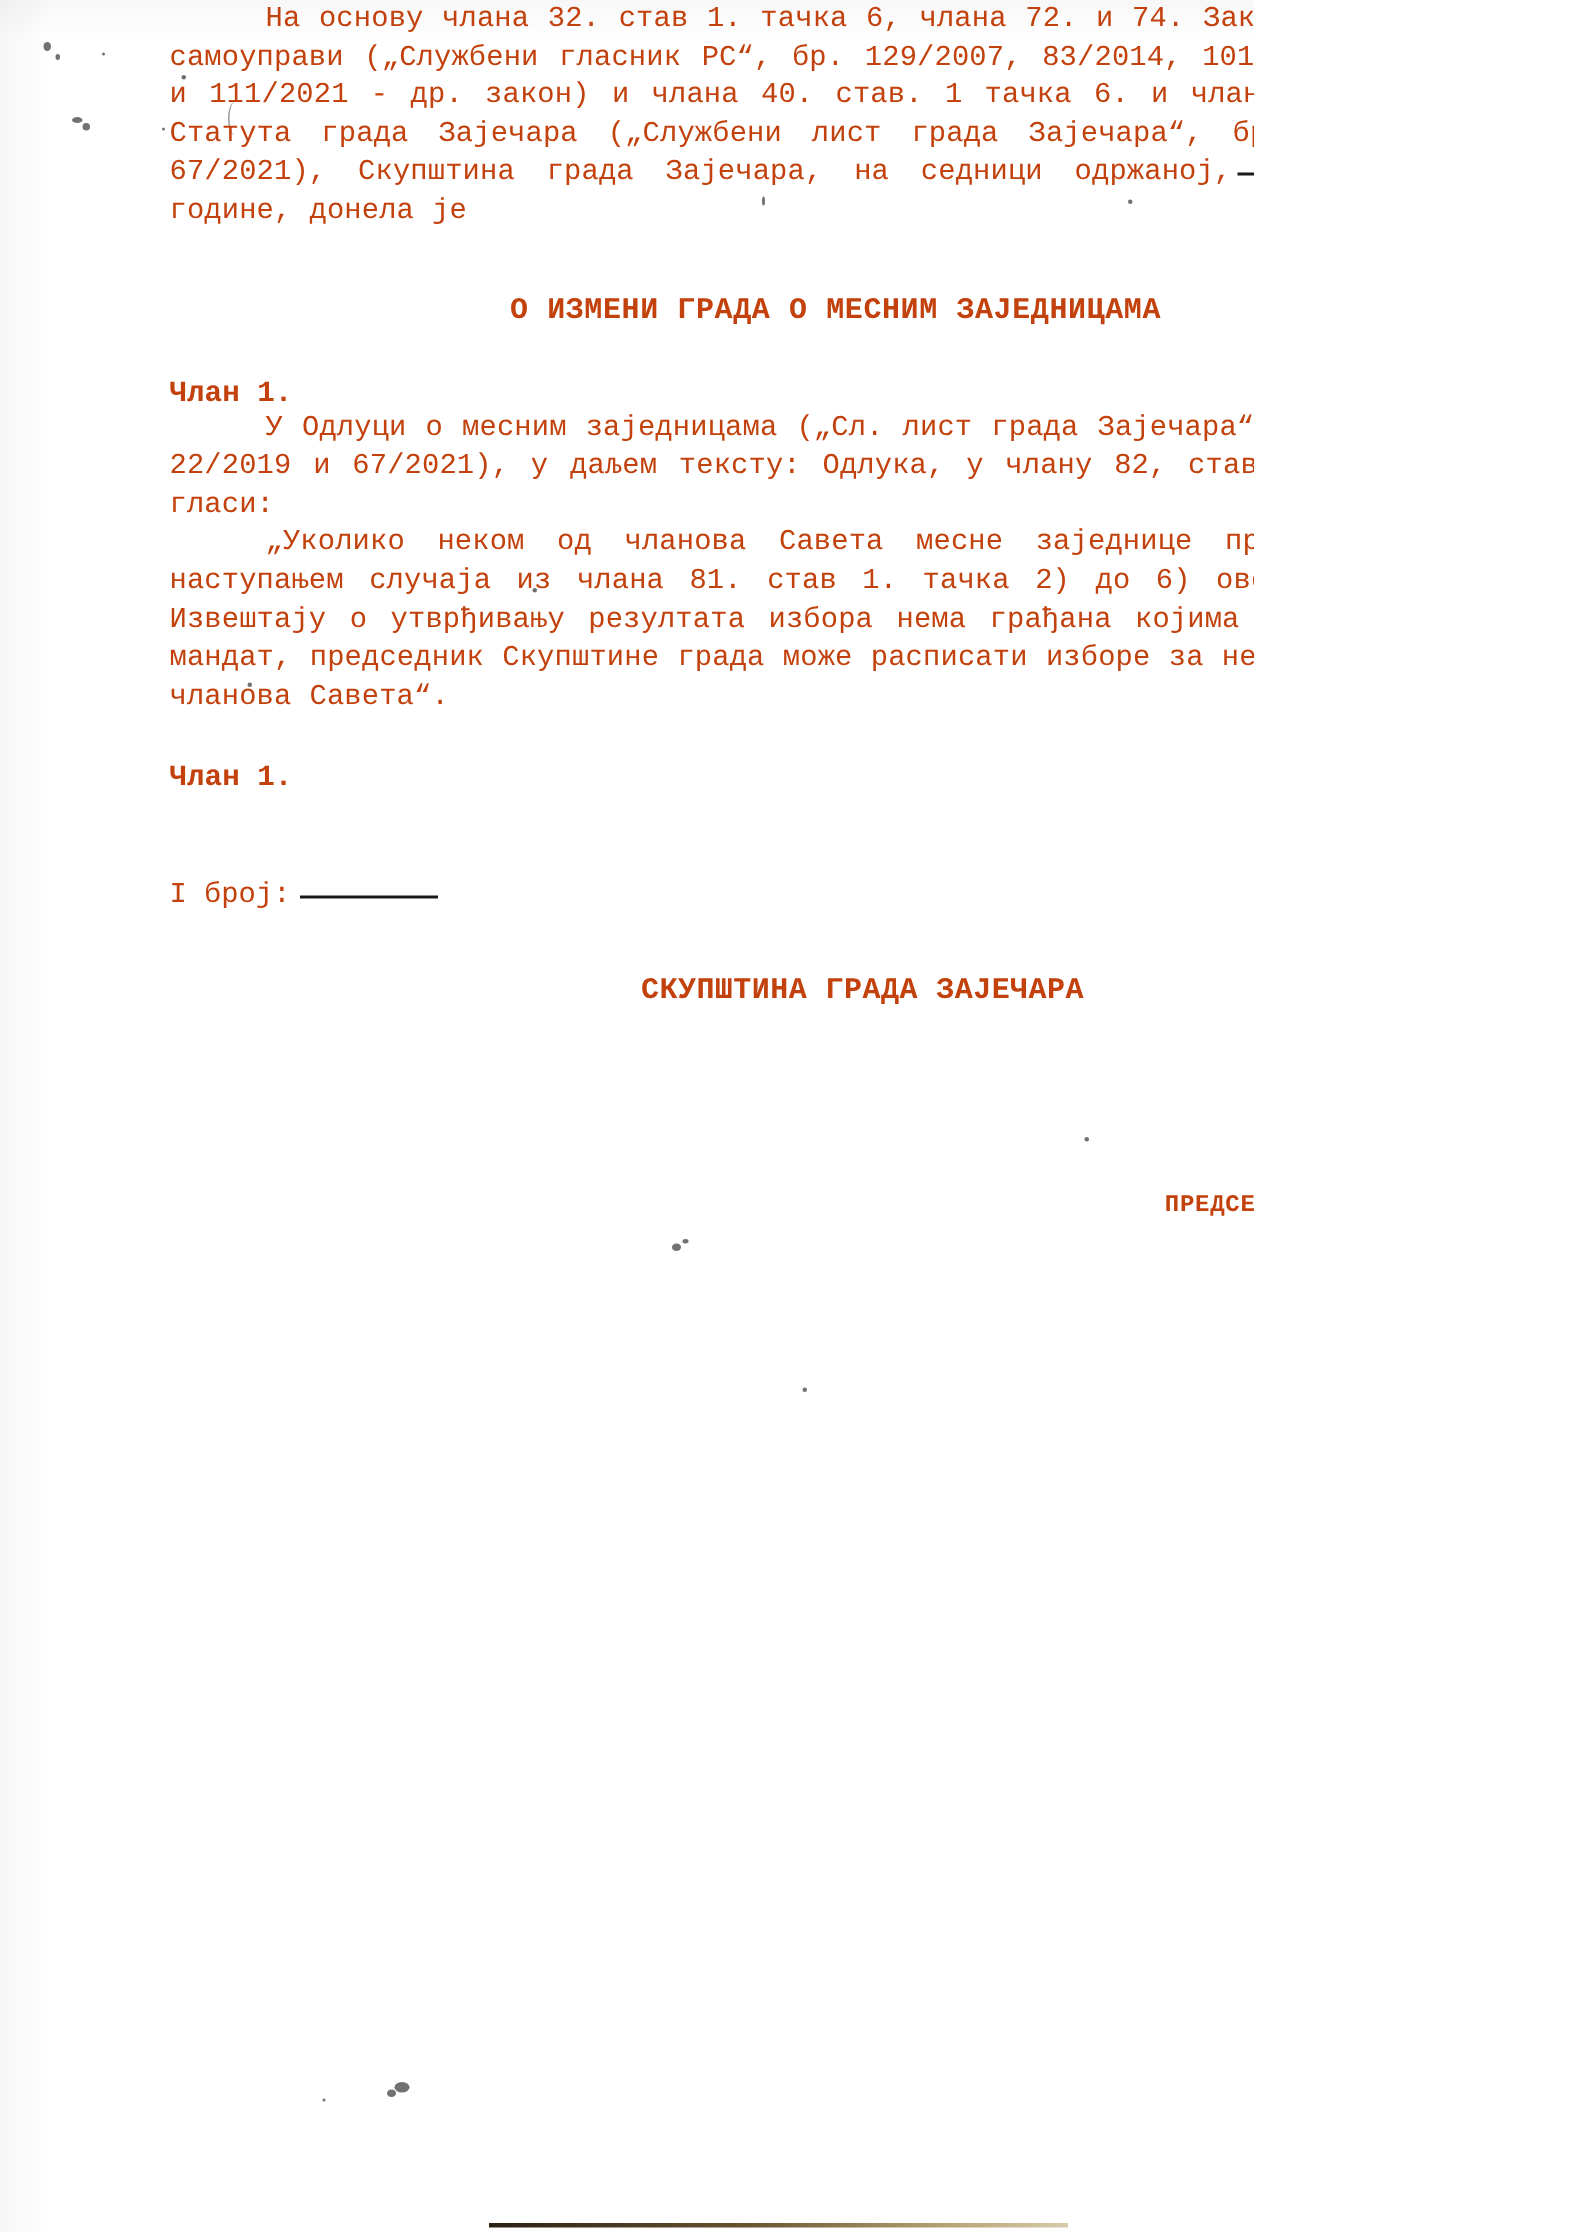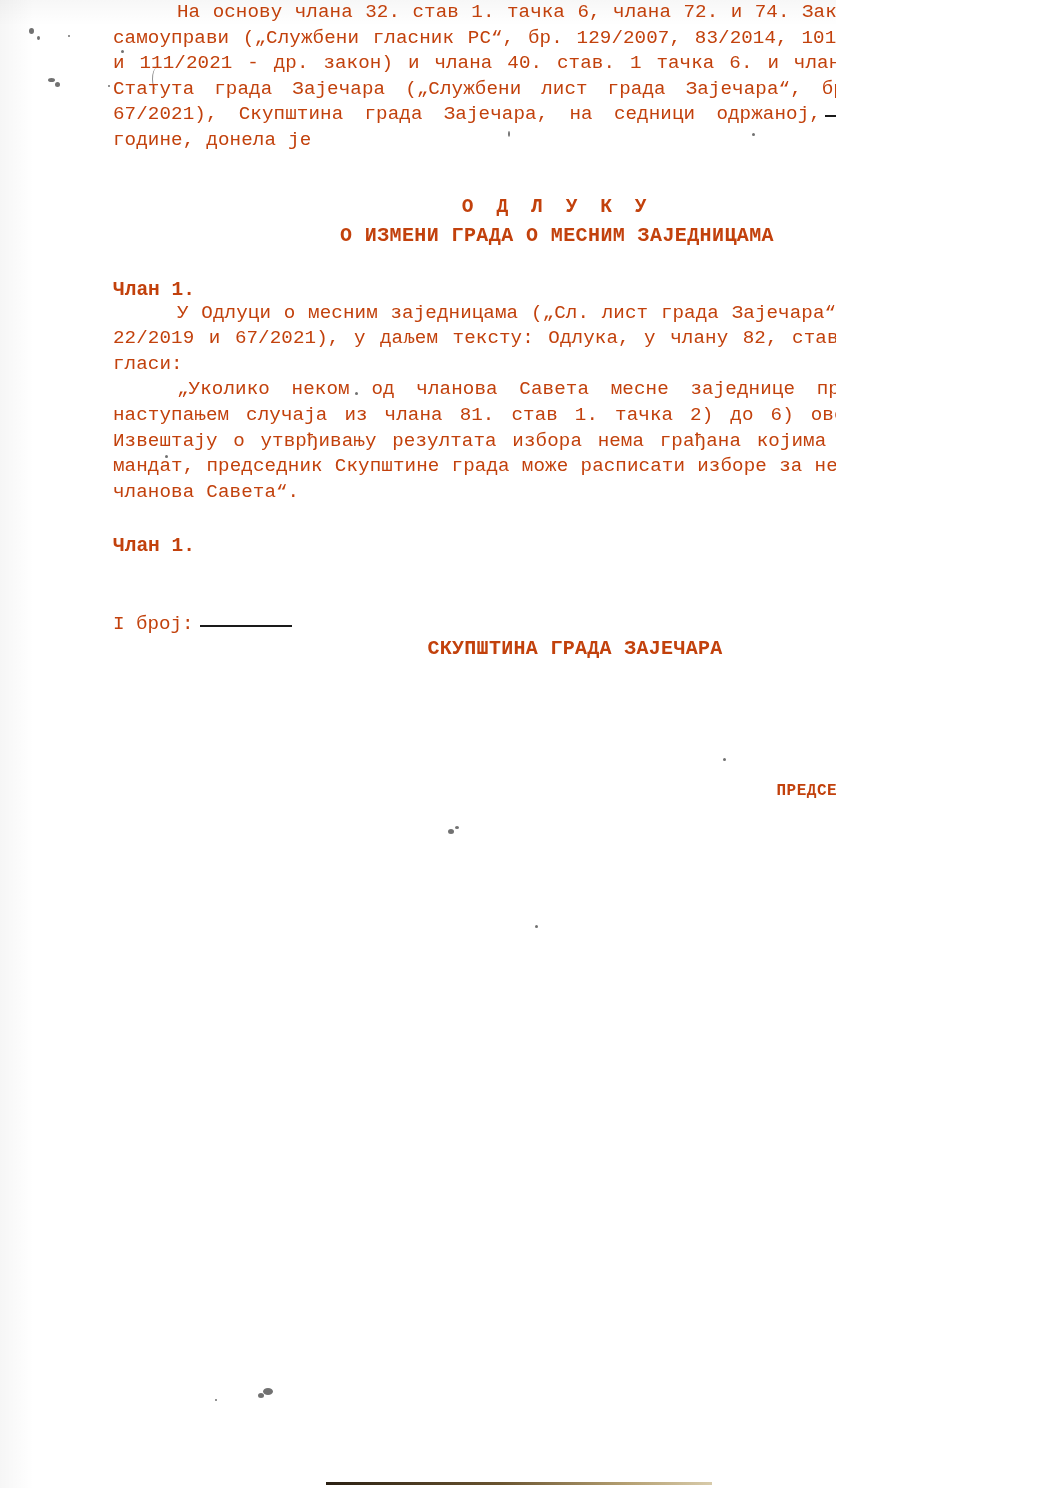--- a/index.html
+++ b/index.html
@@ -107,20 +107,21 @@
   .blank {
     display: inline-block;
     border-bottom: 2px solid #1a1a1a;
     vertical-align: 2px;
   }
   .blank.w1 { width: 92px; margin-left: 6px; }
   .blank.w2 { width: 112px; margin-left: 4px; }
   .blank.w-date { width: 118px; margin-left: 4px; margin-right: 0px; }
 
   .assembly-line {
+    margin-top: 40px;
     font-size: 20px;
     font-weight: bold;
     letter-spacing: 0.3px;
     text-align: center;
     padding-left: 36px;
   }
 
   .president-block {
     margin-top: 118px;
     text-align: center;
@@ -174,21 +175,20 @@
   <div class="speck" style="left:535px; top:925px; width:3px; height:3px;"></div>
   <div class="speck" style="left:263px; top:1388px; width:10px; height:7px;"></div>
   <div class="speck" style="left:258px; top:1393px; width:6px; height:5px;"></div>
   <div class="speck" style="left:215px; top:1399px; width:2px; height:2px;"></div>
 
   <div class="content">
 
     <p class="body para-intro"><span>На основу члана 32. став 1. тачка 6, члана 72. и 74. Закона о локалној самоуправи („Службени гласник РС“, бр. 129/2007, 83/2014, 101/2016, 47/2018 и 111/2021 - др. закон) и члана 40. став. 1 тачка 6. и члана 107. и 111. Статута града Зајечара („Службени лист града Зајечара“, број 04/2019 и 67/2021), Скупштина града Зајечара, на седници одржаној,</span><span class="blank w-date"></span><span>2024. године, донела је</span></p>
 
     <div class="title-block">
-      <div class="title-main">О Д Л У К У</div>
       <div class="title-sub">О ИЗМЕНИ ГРАДА О МЕСНИМ ЗАЈЕДНИЦАМА</div>
     </div>
 
     <div class="article-heading">Члан 1.</div>
 
     <p class="body para-art1">У Одлуци о месним заједницама („Сл. лист града Зајечара“, бр. 08/2019, 22/2019 и 67/2021), у даљем тексту: Одлука, у члану 82, став 2. мења се и гласи:</p>
 
     <p class="body para-quote">„Уколико неком од чланова Савета месне заједнице престане мандат наступањем случаја из члана 81. став 1. тачка 2) до 6) ове Одлуке, а у Извештају о утврђивању резултата избора нема грађана којима би се доделио мандат, председник Скупштине града може расписати изборе за недостајући број чланова Савета“.</p>
 
     <div class="article-heading">Члан 1.</div>

